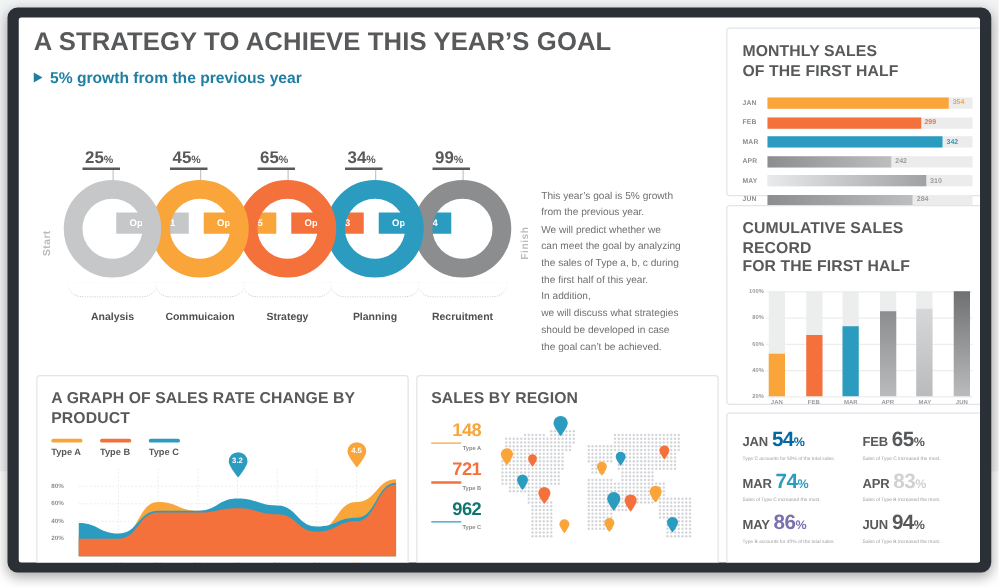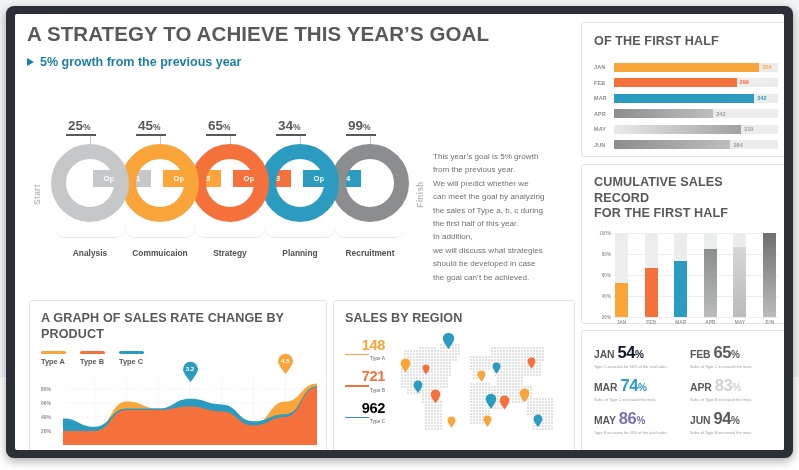--- a/index.html
+++ b/index.html
@@ -236,20 +236,21 @@
             <div class="step-label" style="left: 296px;">Recruitment</div>
           </div>
       </div>
 
       <div class="panel" id="para">
         <p id="para-text">This year’s goal is 5% growth<br>from the previous year.<br>We will predict whether we<br>can meet the goal by analyzing<br>the sales of Type a, b, c during<br>the first half of this year.<br>In addition,<br>we will discuss what strategies<br>should be developed in case<br>the goal can’t be achieved.</p>
       </div>
 
       <div class="panel panel-border" id="monthly">
         <div class="pnl-title">
+          <div>MONTHLY SALES</div>
           <div>OF THE FIRST HALF</div>
         </div>
         <div class="bar-rows" id="monthly-bars">
             <div class="bar-row">
               <div class="bar-lbl">JAN</div>
               <div class="bar-track">
                 <div class="bar-fill" style="width: 88.5%; background: rgb(249, 165, 58);"></div>
                 <div class="bar-val" style="left: calc(88.5% + 3px); color: rgb(249, 165, 58);">354</div>
               </div>
             </div>
@@ -344,21 +345,21 @@
               <div class="cum-xlbl">JUN</div>
             </div>
           </div>
       </div>
 
       <div class="panel panel-border" id="stats">
         <div class="stat-grid" id="stat-grid">
             <div class="stat-cell">
               <div class="stat-top">
                 <span class="stat-mon">JAN</span>
-                <span class="stat-num" style="color: #0f172a;">54<span>%</span></span>
+                <span class="stat-num" style="color: #0369a1;">54<span>%</span></span>
               </div>
               <div class="stat-cap">Type C accounts for 50% of the total sales.</div>
             </div>
             <div class="stat-cell">
               <div class="stat-top">
                 <span class="stat-mon">FEB</span>
                 <span class="stat-num" style="color: rgb(88, 89, 91);">65<span>%</span></span>
               </div>
               <div class="stat-cap">Sales of Type C increased the most.</div>
             </div>
@@ -449,21 +450,21 @@
       <div class="panel panel-border" id="map">
         <div class="pnl-title">SALES BY REGION</div>
         <div class="map-body">
           <div class="map-stats" id="map-stats">
               <div class="ms-num" style="color: rgb(249, 165, 58);">148</div>
               <div class="ms-rule" style="background: rgb(249, 165, 58);"></div>
               <div class="ms-lbl">Type A</div>
               <div class="ms-num" style="color: rgb(244, 113, 60);">721</div>
               <div class="ms-rule" style="background: rgb(244, 113, 60);"></div>
               <div class="ms-lbl">Type B</div>
-              <div class="ms-num" style="color: #000000;">962</div>
+              <div class="ms-num" style="color: #0f766e;">962</div>
               <div class="ms-rule" style="background: rgb(43, 156, 192);"></div>
               <div class="ms-lbl">Type C</div>
             </div>
           <div class="map-canvas" id="map-canvas">
               <svg width="186" height="108" viewBox="0 0 186 108" style="position: absolute; left: 0px; top: 0px;">
                 <circle cx="56" cy="8" r="0.95" fill="#d3d5d8"></circle>
                 <circle cx="59" cy="8" r="0.95" fill="#d3d5d8"></circle>
                 <circle cx="62" cy="8" r="0.95" fill="#d3d5d8"></circle>
                 <circle cx="65" cy="8" r="0.95" fill="#d3d5d8"></circle>
                 <circle cx="68" cy="8" r="0.95" fill="#d3d5d8"></circle>

